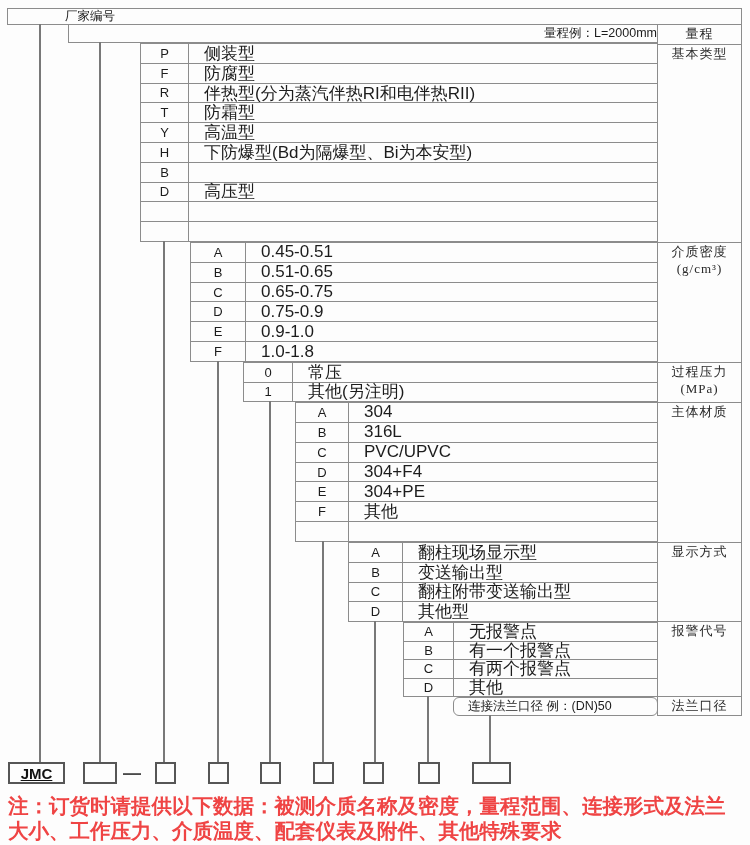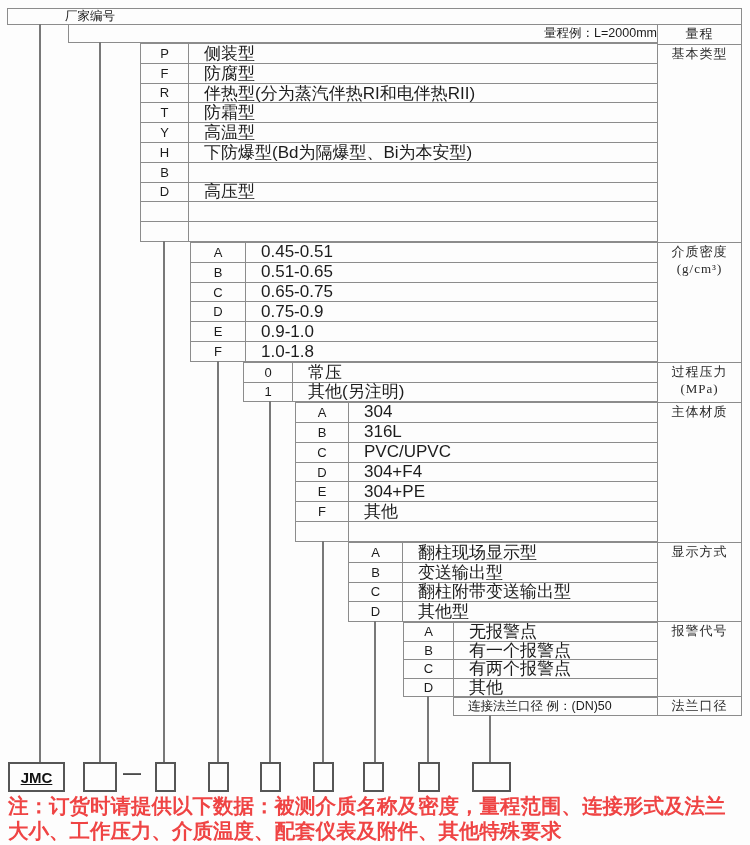--- a/index.html
+++ b/index.html
@@ -19,21 +19,21 @@
   .labelcol{position:absolute;left:657px;top:24px;width:85px;height:692px;box-sizing:border-box;
             border:1px solid #8c8c8c;display:flex;flex-direction:column;
             font-family:"Liberation Serif","DejaVu Serif",serif;color:#2a2a2a;}
   .lcell{box-sizing:border-box;border-top:1px solid #8c8c8c;display:flex;flex-direction:column;
          align-items:center;justify-content:flex-start;font-size:13px;letter-spacing:1px;
          line-height:17px;text-align:center;}
   .lcell:first-child{border-top:none;}
   
   .vline{position:absolute;width:2px;background:#787878;}
   
-  .mbox{position:absolute;top:762px;height:30px;box-sizing:border-box;border:2px solid #565656;background:#fdfdfd;text-decoration:underline;}
+  .mbox{position:absolute;top:762px;height:22px;box-sizing:border-box;border:2px solid #565656;background:#fdfdfd;text-decoration:underline;}
   .jmc{display:flex;align-items:center;justify-content:center;font-size:15px;font-weight:bold;color:#111;}
   .dash{position:absolute;top:762px;height:22px;display:flex;align-items:center;justify-content:center;
         font-size:18px;font-weight:bold;color:#4a4a4a;}
   
   .factory{display:flex;align-items:center;padding-left:57px;font-size:12.5px;}
   .rangerow{display:flex;align-items:center;padding-left:13px;font-size:12.5px;justify-content:flex-end;}
   
   .note{position:absolute;left:8px;top:794px;width:740px;font-weight:bold;font-size:20.5px;
         line-height:24.5px;white-space:nowrap;}
 </style>
@@ -191,21 +191,21 @@
     <div class="row">
         <span class="code">C</span>
         <span class="desc">有两个报警点</span>
       </div>
     <div class="row">
         <span class="code">D</span>
         <span class="desc">其他</span>
       </div>
   </div>
 
-  <div class="obox" style="left:453px;top:697px;width:205px;height:19px;display:flex;align-items:center;padding-left:14px;font-size:12.5px;white-space:nowrap;">
+  <div class="obox" style="left:453px;top:697px;width:205px;height:19px;display:flex;align-items:center;padding-left:14px;font-size:12.5px;white-space:nowrap;border-radius:6px;">
     <span>连接法兰口径 例：(DN)50</span>
   </div>
 
   <div class="labelcol">
     <div class="lcell" style="height:19px;">
         <span>量程</span>
       </div>
     <div class="lcell" style="height:199px;">
         <span>基本类型</span>
       </div>

